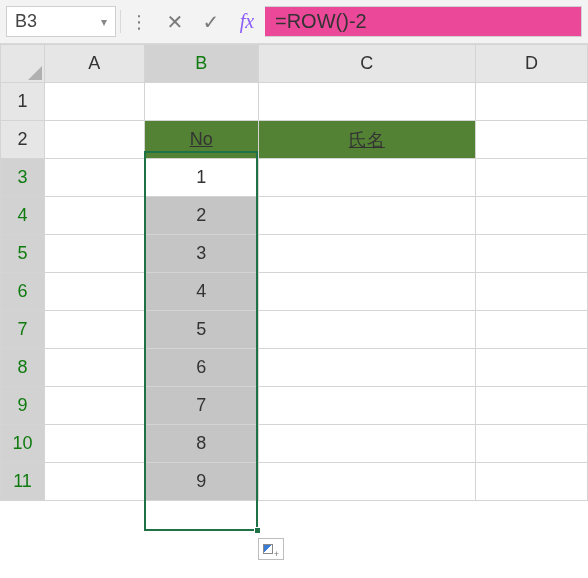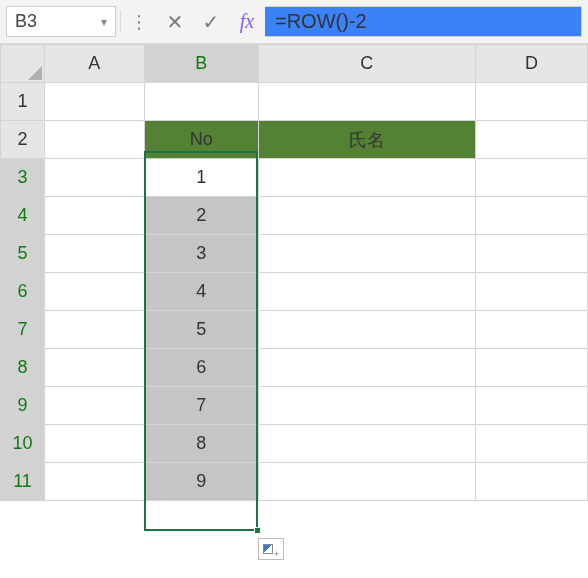--- a/index.html
+++ b/index.html
@@ -47,21 +47,21 @@
     justify-content: center;
     color: #7a7a7a;
     font-size: 18px;
   }
   .fb-cancel, .fb-enter { color: #7a7a7a; font-size: 20px; font-weight: 300; }
   .fb-fx { font-family: "Times New Roman", serif; font-style: italic; font-size: 20px; color: #8b5cf6; }
   .formula-input {
     flex: 1;
     display: flex;
     align-items: center;
-    background: #3b82f6;
+    background: #ec4899;
     border: 1px solid #d0d0d0;
     border-left: none;
     margin: 6px 6px 6px 0;
     padding: 11px 10px;
     font-size: 20px;
     color: #333;
   }
   .fb-divider {
     width: 1px;
     background: #d9d9d9;
@@ -117,21 +117,21 @@
   .col-head.col-sel, .row-head.row-sel {
     background: #d2d2d2;
     color: #0f7b0f;
   }
   .col-A { width: 100px; }
   .col-B { width: 114px; }
   .col-C { width: 218px; }
   .col-D { width: 112px; }
 
   .cell { background: #fff; text-align: right; padding-right: 10px; }
-  .cell.center { text-align: center; padding-right: 0; }
+  .cell.center { text-align: center; padding-right: 0; text-decoration: underline; }
 
   .hdr-green {
     background: #548235;
     color: #fff;
     text-align: center;
     font-size: 20px;
   }
 
   .sel-fill { background: #c5c5c5; }
 

